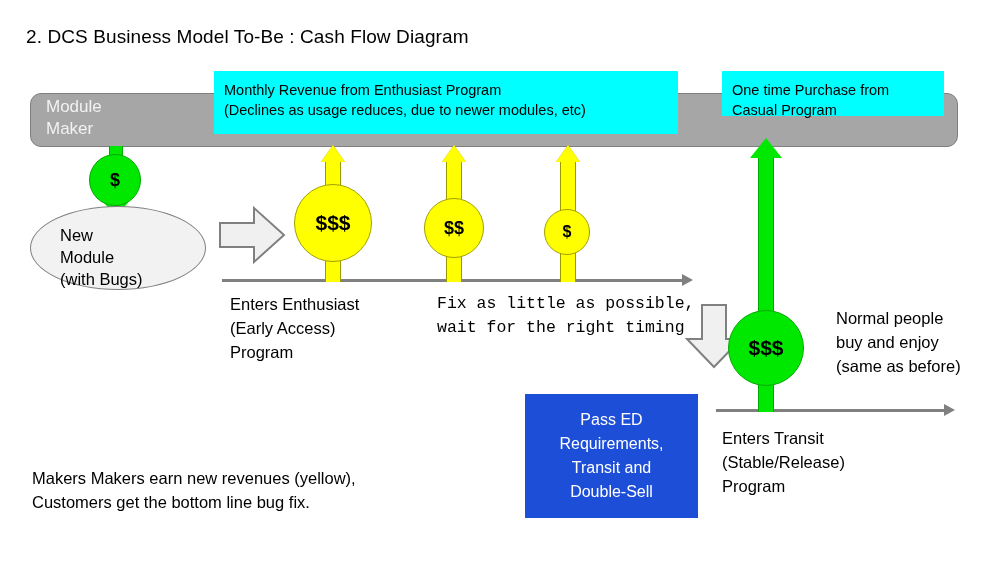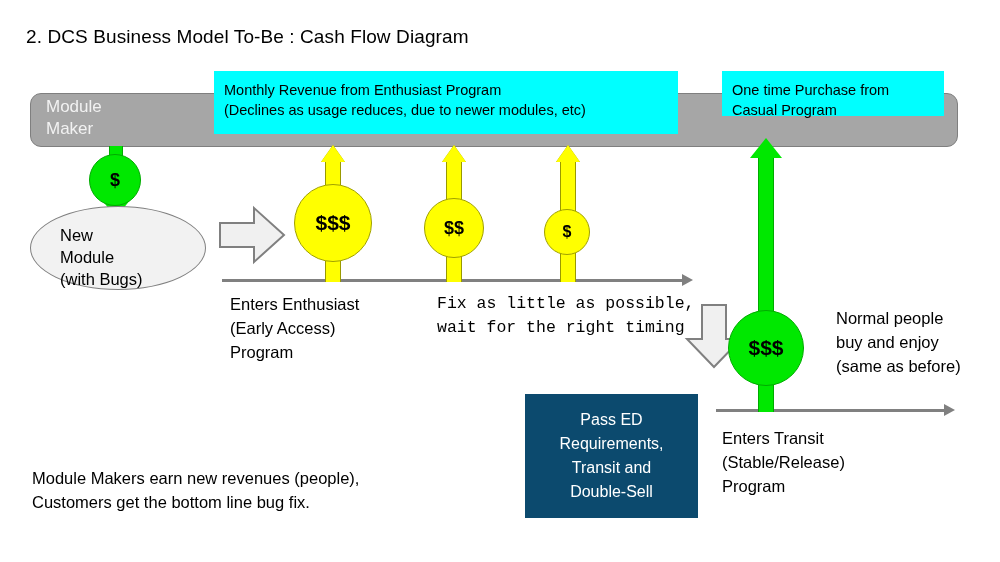--- a/index.html
+++ b/index.html
@@ -155,21 +155,21 @@
   }
   #green-circle-big{
     left:728px;top:310px;width:76px;height:76px;
     background:#00e800;border:1px solid #0a0;
     font-size:21px;
   }
 
   
   #blue-box{
     left:525px;top:394px;width:173px;height:124px;
-    background:#0c4a6e;
+    background:#1d4ed8;
     color:#ffffff;
     font-size:16px;line-height:24px;
     display:flex;align-items:center;justify-content:center;
     text-align:center;
     white-space:pre-line;
     box-sizing:border-box;
   }
 
   
   .caption{font-size:16.5px;line-height:24px;white-space:pre-line;}
@@ -246,16 +246,16 @@
 (Early Access)
 Program</div>
   <div class="abs caption" id="cap-fix">Fix as little as possible,
 wait for the right timing</div>
   <div class="abs caption" id="cap-normal">Normal people
 buy and enjoy
 (same as before)</div>
   <div class="abs caption" id="cap-casual">Enters Transit
 (Stable/Release)
 Program</div>
-  <div class="abs caption" id="cap-summary">Module Makers earn new revenues (people),
+  <div class="abs caption" id="cap-summary">Makers Makers earn new revenues (yellow),
 Customers get the bottom line bug fix.</div>
 
 </div>
 
 </body></html>

